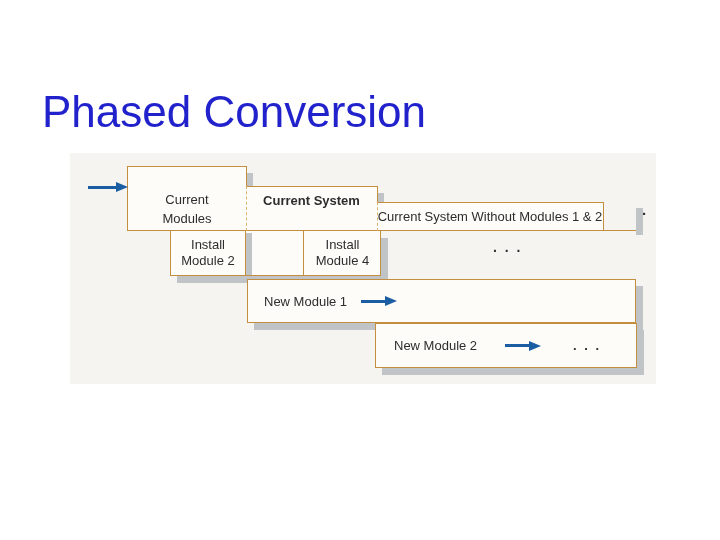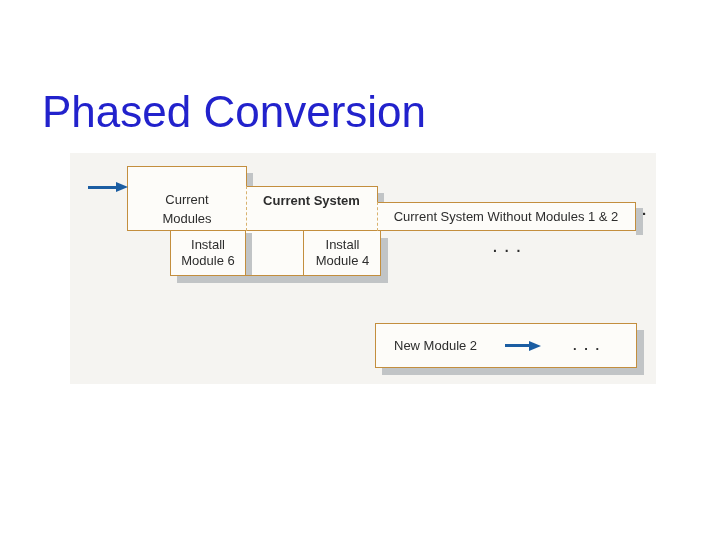--- a/index.html
+++ b/index.html
@@ -32,21 +32,21 @@
   .b1-right-solid{left:176px;top:13px;width:1px;height:20px;z-index:1;}
   .sh-a{left:177px;top:20px;width:6px;height:13px;z-index:1;}
   .b1-right-dashed{left:176px;top:33px;height:45px;}
   .box-wo1{left:176px;top:33px;width:131px;height:45px;z-index:2;
     border-top:1px solid var(--box-border,#c38e3e);
     text-align:center;padding-top:7px;line-height:13px;}
   .box-wo1 div{margin-bottom:2px;font-weight:bold;}
   .b2-right-solid{left:307px;top:33px;width:1px;height:16px;z-index:2;}
   .sh-b{left:308px;top:40px;width:6px;height:9px;z-index:2;}
   .b2-right-dashed{left:307px;top:49px;height:29px;}
-  .box-wo12{left:307px;top:49px;width:259px;height:29px;z-index:3;
+  .box-wo12{left:307px;top:49px;width:227px;height:29px;z-index:3;
     border-top:1px solid var(--box-border,#c38e3e);
     border-right:1px solid var(--box-border,#c38e3e);
     text-align:center;line-height:27px;white-space:nowrap;}
   .sh-c{left:566px;top:55px;width:7px;height:27px;z-index:3;}
   .row1-baseline{left:57px;top:77px;width:509px;height:1px;z-index:4;}
   .trailing-dot{left:572px;top:48px;width:10px;font-size:15px;font-weight:700;z-index:4;}
 
   
   .install-strip{left:100px;top:78px;width:211px;height:45px;z-index:5;
     border-left:1px solid var(--box-border,#c38e3e);
@@ -116,29 +116,36 @@
 
     <div class="abs ln row1-baseline"></div>
     <div class="abs trailing-dot">.</div>
 
     <div class="abs fill-box install-strip">
       <div class="abs ln inst-div1"></div>
       <div class="abs sh inst-div1-sh"></div>
       <div class="abs ln inst-div2"></div>
       <div class="abs install-cell-1">
         <div>Install</div>
-        <div>Module 6</div>
+        <div>Module 2</div>
       </div>
       <div class="abs install-cell-2">
         <div>Install</div>
         <div>Module 4</div>
       </div>
     </div>
     <div class="abs row2-ellipsis">. . .</div>
 
+    <div class="abs fill-box box-new1">
+      <span>New Module 1</span>
+      <span class="arrow">
+        <span class="arrow-shaft"></span>
+        <span class="arrow-head"></span>
+      </span>
+    </div>
 
     <div class="abs fill-box box-new2">
       <span>New Module 2</span>
       <span class="arrow">
         <span class="arrow-shaft"></span>
         <span class="arrow-head"></span>
       </span>
       <span class="row4-ellipsis">. . .</span>
     </div>
 

